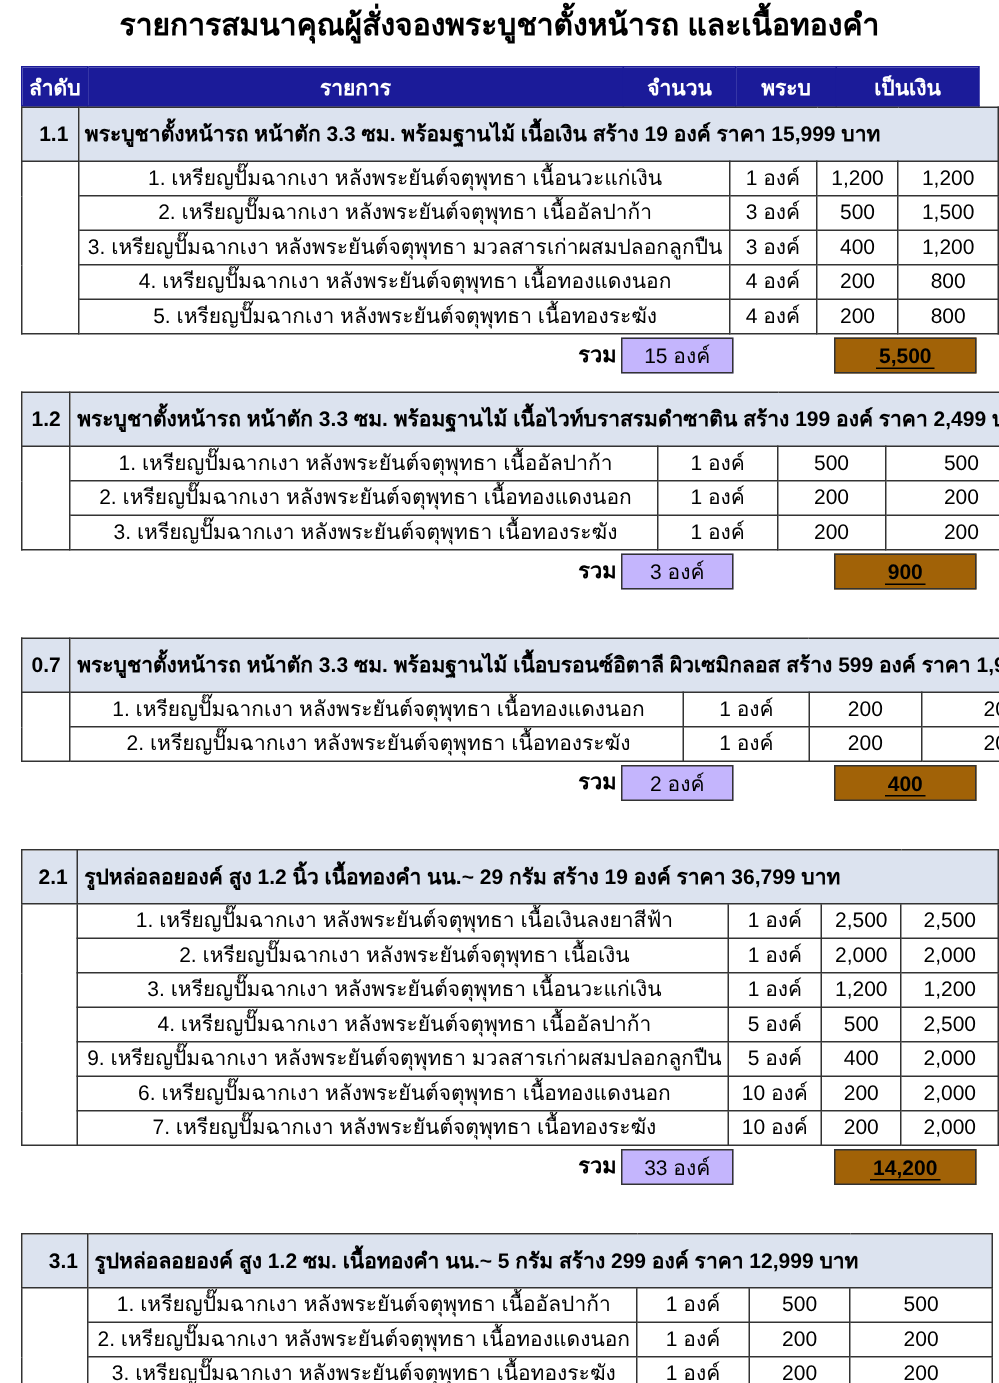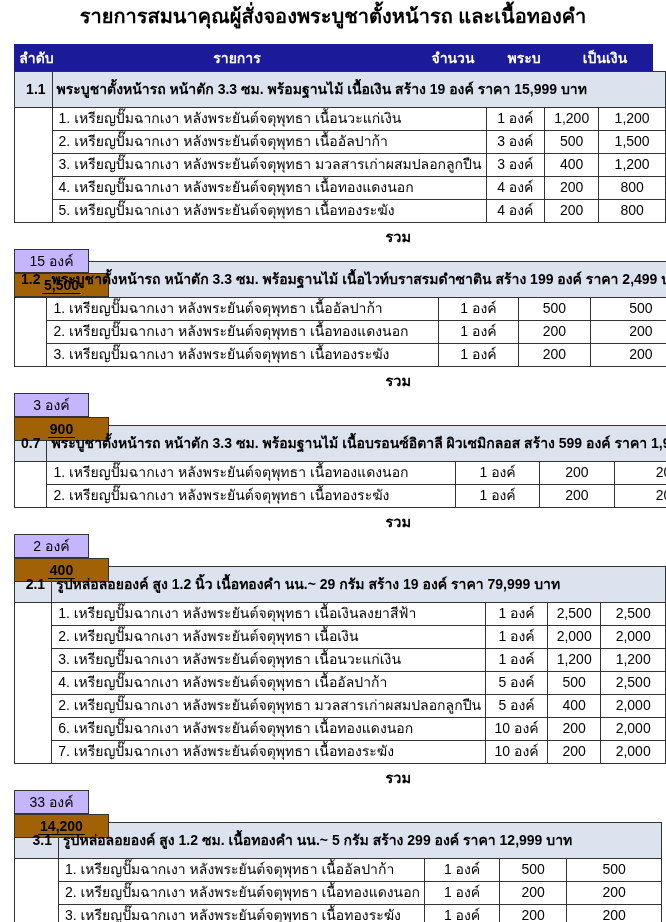--- a/index.html
+++ b/index.html
@@ -54,31 +54,30 @@
     line-height:1.25;
     white-space:nowrap;
     overflow:hidden;
   }
   .sec-table .sec-head td{
     background:var(--section-bg);
     font-weight:bold;
     height:23px;
   }
   .sec-table td.c-no{text-align:right;padding:6px;}
-  .sec-table td.c-desc{text-align:left;padding-left:6px;}
+  .sec-table td.c-desc{text-align:center;padding-left:6px;}
   .sec-table td.c-qty,.sec-table td.c-price,.sec-table td.c-amt{text-align:center;}
 
   .total-row{
     margin-left:14px;
     margin-top:2px;
     width:638px;
     display:flex;
     align-items:stretch;
     height:24px;
-    flex-direction:column;
   }
   .t-label{
     width:397px;
     text-align:right;
     font-weight:bold;
     font-size:14.5px;
     line-height:24px;
     padding-right:3px;
   }
   .t-qty{
@@ -279,21 +278,21 @@
       <colgroup>
             <col class="c1">
             <col class="c2">
             <col class="c3">
             <col class="c4">
             <col class="c5">
           </colgroup>
       <tbody>
         <tr class="sec-head">
           <td class="c-no">2.1</td>
-          <td class="sec-title" colspan="4">รูปหล่อลอยองค์ สูง 1.2 นิ้ว เนื้อทองคำ นน.~ 29 กรัม สร้าง 19 องค์ ราคา 79,999 บาท</td>
+          <td class="sec-title" colspan="4">รูปหล่อลอยองค์ สูง 1.2 นิ้ว เนื้อทองคำ นน.~ 29 กรัม สร้าง 19 องค์ ราคา 36,799 บาท</td>
         </tr>
       <tr>
               <td class="c-no" rowspan="7"></td>
               <td class="c-desc">1. เหรียญปั๊มฉากเงา หลังพระยันต์จตุพุทธา เนื้อเงินลงยาสีฟ้า</td>
               <td class="c-qty">1 องค์</td>
               <td class="c-price">2,500</td>
               <td class="c-amt">2,500</td>
             </tr>
             <tr>
               <td class="c-desc">2. เหรียญปั๊มฉากเงา หลังพระยันต์จตุพุทธา เนื้อเงิน</td>
@@ -307,21 +306,21 @@
               <td class="c-price">1,200</td>
               <td class="c-amt">1,200</td>
             </tr>
             <tr>
               <td class="c-desc">4. เหรียญปั๊มฉากเงา หลังพระยันต์จตุพุทธา เนื้ออัลปาก้า</td>
               <td class="c-qty">5 องค์</td>
               <td class="c-price">500</td>
               <td class="c-amt">2,500</td>
             </tr>
             <tr>
-              <td class="c-desc">2. เหรียญปั๊มฉากเงา หลังพระยันต์จตุพุทธา มวลสารเก่าผสมปลอกลูกปืน</td>
+              <td class="c-desc">9. เหรียญปั๊มฉากเงา หลังพระยันต์จตุพุทธา มวลสารเก่าผสมปลอกลูกปืน</td>
               <td class="c-qty">5 องค์</td>
               <td class="c-price">400</td>
               <td class="c-amt">2,000</td>
             </tr>
             <tr>
               <td class="c-desc">6. เหรียญปั๊มฉากเงา หลังพระยันต์จตุพุทธา เนื้อทองแดงนอก</td>
               <td class="c-qty">10 องค์</td>
               <td class="c-price">200</td>
               <td class="c-amt">2,000</td>
             </tr>

